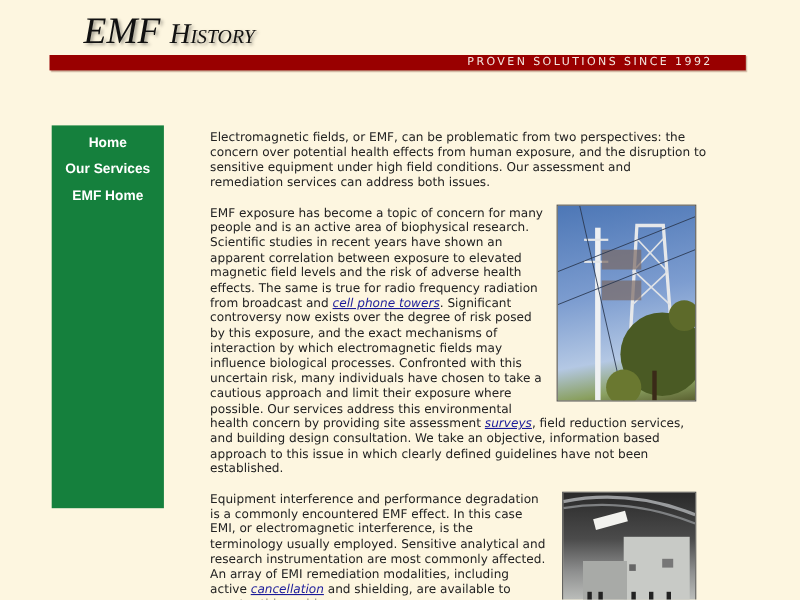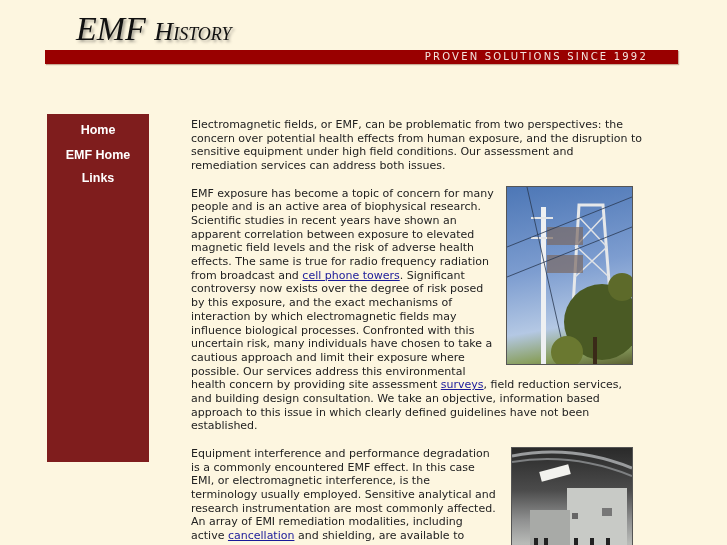--- a/index.html
+++ b/index.html
@@ -26,34 +26,34 @@
     box-shadow:1px 1px 1px rgba(120,60,40,0.4);
   }
   .banner .tagline {
     position:absolute; right:30px; top:0; height:14px; line-height:14px;
     color:#f4e6e0; font-size:10px; letter-spacing:2.2px;
     font-variant:small-caps; font-family:"DejaVu Sans", sans-serif;
     text-transform:uppercase;
   }
   .sidebar {
     position:absolute; left:47px; top:114px; width:102px; height:348px;
-    background:#7f1d1d;
+    background:#15803d;
   }
   .sidebar ul { list-style:none; margin:0; padding:0; }
   .sidebar li {
     text-align:center; color:#fff; font-weight:bold;
     font-family:"Liberation Sans", sans-serif; font-size:12.5px;
     line-height:16px; cursor:pointer;
   }
   .content {
     position:absolute; left:191px; top:118px; width:452px;
     font-size:11px; line-height:13.7px; color:#222;
   }
   .content p { margin:0 0 13.7px 0; }
-  .content a { color:#1a1a99; text-decoration:underline; }
+  .content a { color:#1a1a99; text-decoration:underline;font-style:italic; }
   .photo {
     float:right; border:1px solid #555;
     margin:0 10px 6px 12px;
   }
   .photo1 {
     width:125px; height:177px; margin-top:-1px;
     background:linear-gradient(170deg,#4d77b6 0%,#7d9dd0 45%,#b4c8e4 75%,#8aa060 90%,#5a6030 100%);
     position:relative; overflow:hidden;
   }
   .photo2 {
@@ -69,22 +69,22 @@
   <span class="big">EMF </span><span class="small">History</span>
 </div>
 
 <div class="banner">
   <span class="tagline">Proven Solutions Since 1992</span>
 </div>
 
 <nav class="sidebar">
   <ul>
     <li style="margin-top:8px">Home</li>
+    <li style="margin-top:7px">Our Services</li>
     <li style="margin-top:9px">EMF Home</li>
-    <li style="margin-top:7px">Links</li>
   </ul>
 </nav>
 
 <main class="content">
   <p>Electromagnetic fields, or EMF, can be problematic from two perspectives: the concern over potential health effects from human exposure, and the disruption to sensitive equipment under high field conditions. Our assessment and remediation services can address both issues.</p>
 
   <p>
     <span class="photo photo1">
       <svg width="125" height="177" viewBox="0 0 125 177">
         <rect x="34" y="20" width="5" height="157" fill="#eef0f2"></rect>

